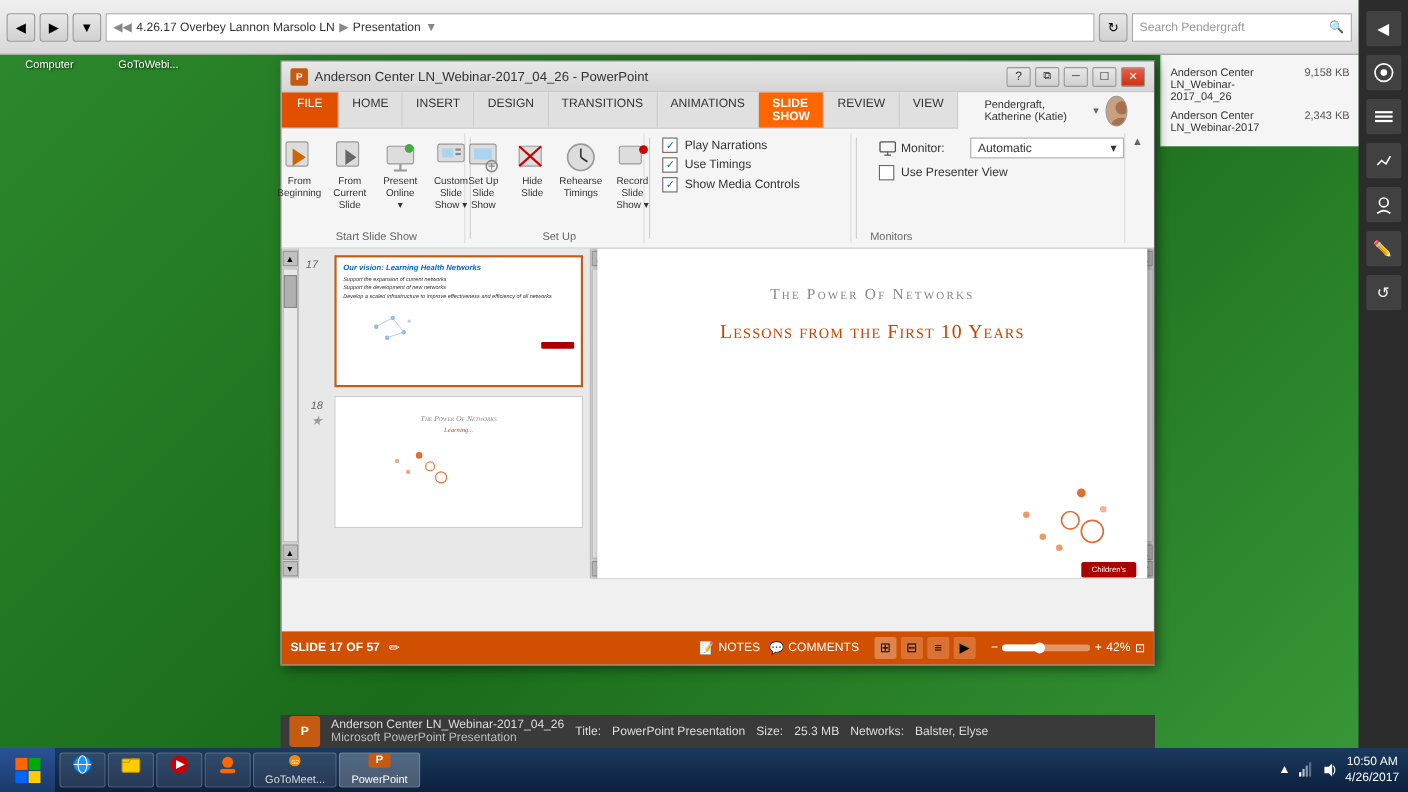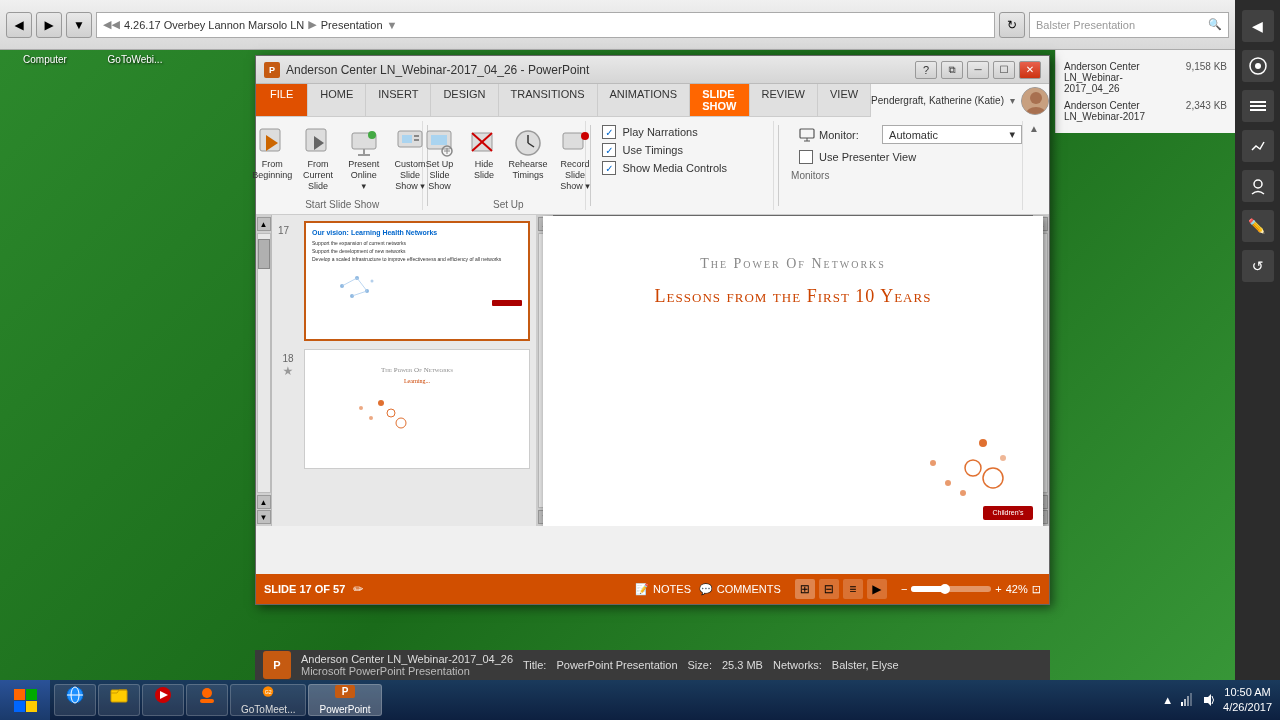--- a/index.html
+++ b/index.html
@@ -416,21 +416,21 @@
       font-size: 11px;
       color: #333;
       min-width: 55px;
     }
 
     
     .user-info {
       display: flex;
       align-items: center;
       gap: 6px;
-      padding: 2px 0;
+      padding: 2px 24px;
       margin-left: auto;
     }
     .user-name {
       font-size: 10px;
       color: #333;
     }
     .user-avatar {
       width: 28px;
       height: 28px;
       border-radius: 50%;
@@ -446,20 +446,21 @@
       overflow: hidden;
     }
 
     
     .slide-panel {
       width: 265px;
       background: #e8e8e8;
       border-right: 1px solid #ccc;
       overflow-y: auto;
       padding: 4px;
+      font-style: italic;
     }
     .slide-thumb {
       display: flex;
       gap: 6px;
       margin-bottom: 4px;
       padding: 2px;
       cursor: pointer;
     }
     .slide-thumb.selected .thumb-content {
       border: 2px solid #c55a11;
@@ -692,21 +693,21 @@
   <div class="nav-btn">▼</div>
   <div class="address-bar">
     <span style="color:#888;margin-right:4px;">◀◀</span>
     <span>4.26.17 Overbey Lannon Marsolo LN</span>
     <span style="color:#888;margin:0 4px;">▶</span>
     <span>Presentation</span>
     <span style="color:#888;margin:0 4px;">▼</span>
   </div>
   <div class="nav-btn">↻</div>
   <div class="search-bar">
-    <span style="color:#999;">Balster Presentation</span>
+    <span style="color:#999;">Search Pendergraft</span>
     <span style="margin-left:auto;color:#888;">🔍</span>
   </div>
 </div>
 
 <div class="side-panel" style="top:50px;">
   <div style="display:flex;justify-content:space-between;padding:3px 0;">
     <span style="font-size:10px;color:#333;">Anderson Center LN_Webinar-2017_04_26</span>
     <span style="font-size:10px;color:#555;white-space:nowrap;margin-left:8px;">9,158 KB</span>
   </div>
   <div style="display:flex;justify-content:space-between;padding:3px 0;">
@@ -900,21 +901,21 @@
           </div>
           <div class="cb-item">
             <div class="cb-box">✓</div>
             <span>Show Media Controls</span>
           </div>
         </div>
       </div>
 
       <div class="ribbon-separator"></div>
 
-      <div class="ribbon-group" style="align-items:flex-start;min-width:240px;">
+      <div class="ribbon-group" style="align-items:flex-start;min-width:240px;gap:40px;">
         <div class="monitor-group">
           <div class="monitor-row">
             <div style="display:flex;align-items:center;gap:4px;">
               <svg width="16" height="16" viewBox="0 0 16 16">
                 <rect x="1" y="2" width="14" height="9" rx="1" fill="none" stroke="#555" stroke-width="1.2"></rect>
                 <line x1="8" y1="11" x2="8" y2="14" stroke="#555" stroke-width="1"></line>
                 <line x1="5" y1="14" x2="11" y2="14" stroke="#555" stroke-width="1"></line>
               </svg>
               <span class="monitor-label">Monitor:</span>
             </div>

